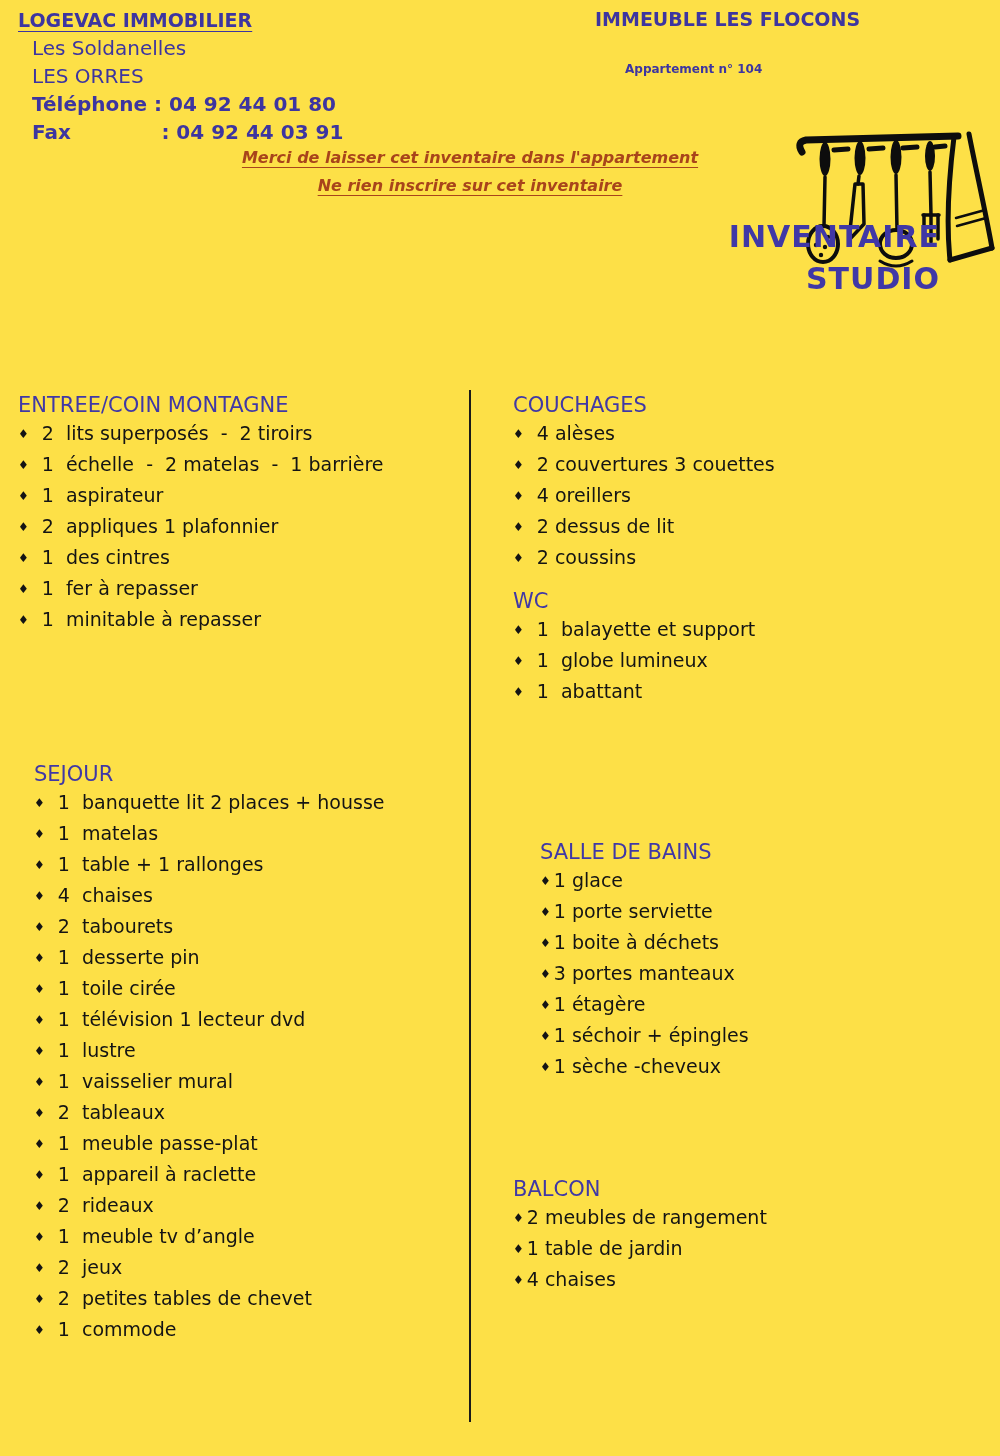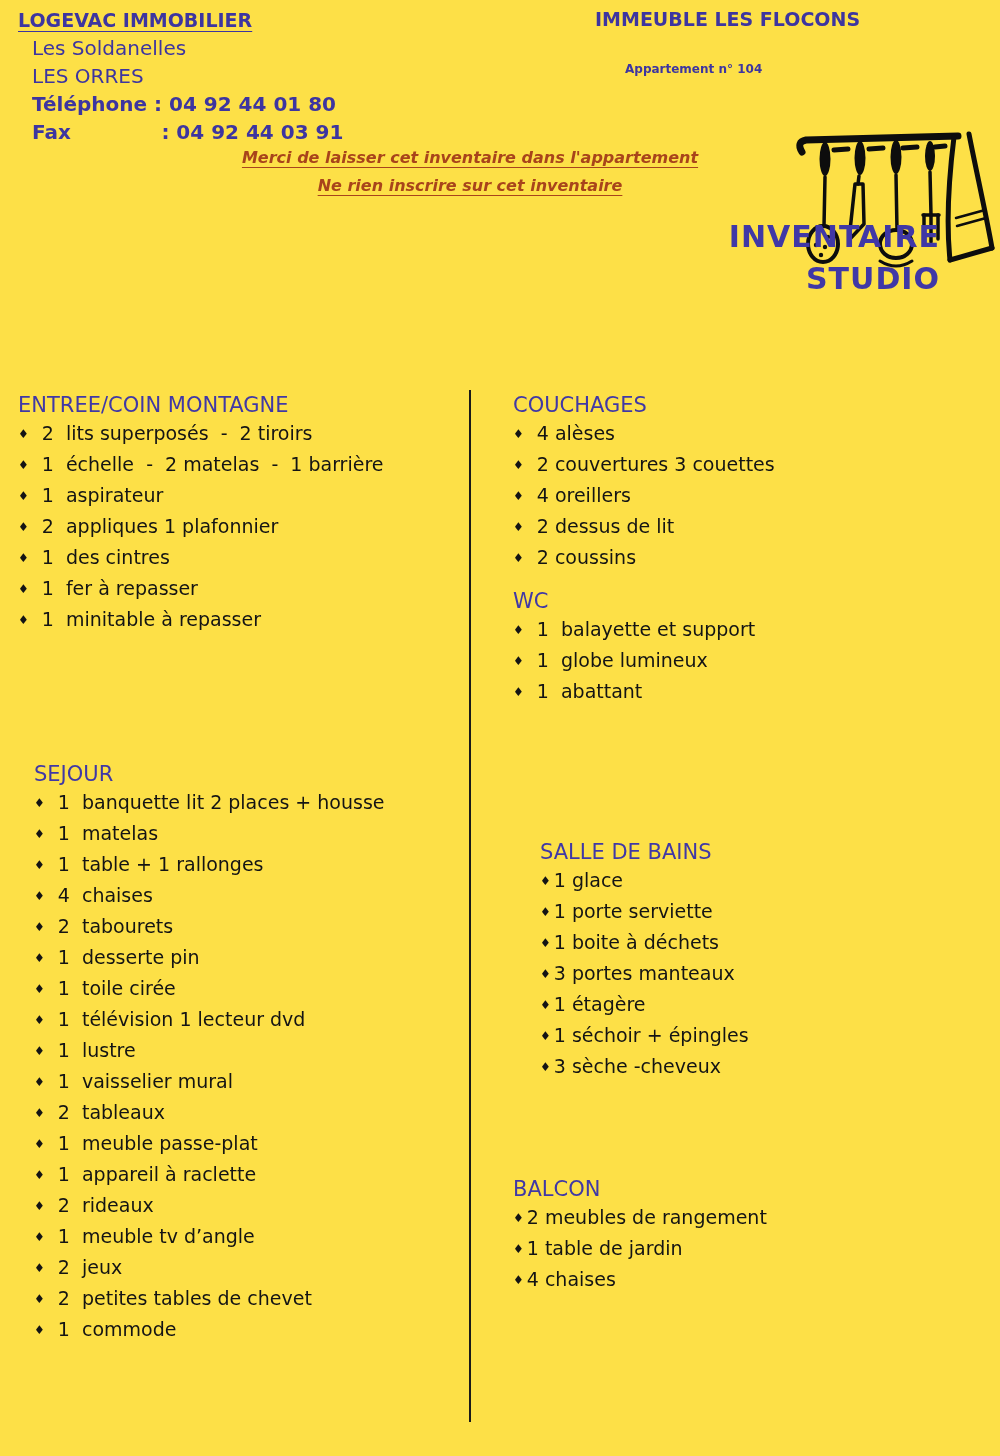--- a/index.html
+++ b/index.html
@@ -184,21 +184,21 @@
 
   <section class="abs sec" id="sec-salle">
     <h2>SALLE DE BAINS</h2>
     <ul class="list tight">
         <li><span class="blt">♦</span><span class="itx">1 glace</span></li>
         <li><span class="blt">♦</span><span class="itx">1 porte serviette</span></li>
         <li><span class="blt">♦</span><span class="itx">1 boite à déchets</span></li>
         <li><span class="blt">♦</span><span class="itx">3 portes manteaux</span></li>
         <li><span class="blt">♦</span><span class="itx">1 étagère</span></li>
         <li><span class="blt">♦</span><span class="itx">1 séchoir + épingles</span></li>
-        <li><span class="blt">♦</span><span class="itx">3 sèche -cheveux</span></li>
+        <li><span class="blt">♦</span><span class="itx">1 sèche -cheveux</span></li>
       </ul>
   </section>
 
   <section class="abs sec" id="sec-balcon">
     <h2>BALCON</h2>
     <ul class="list tight">
         <li><span class="blt">♦</span><span class="itx">2 meubles de rangement</span></li>
         <li><span class="blt">♦</span><span class="itx">1 table de jardin</span></li>
         <li><span class="blt">♦</span><span class="itx">4 chaises</span></li>
       </ul>

